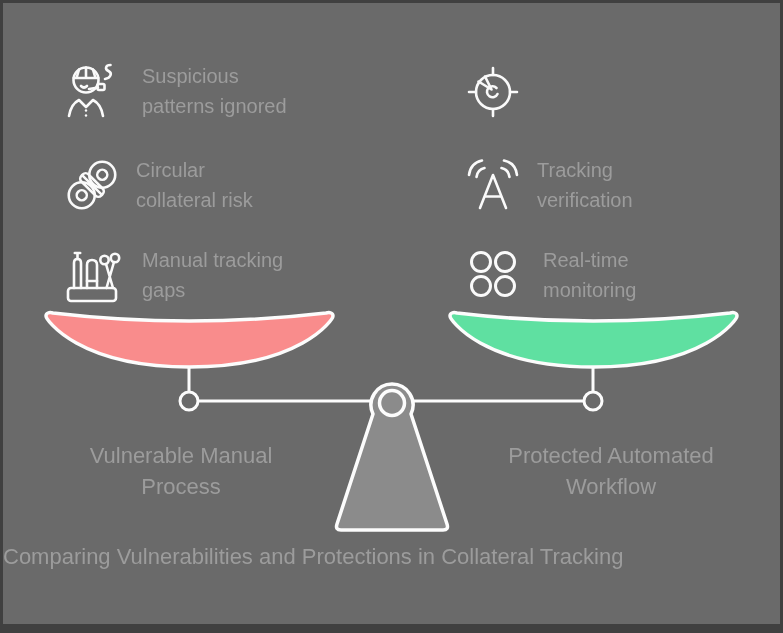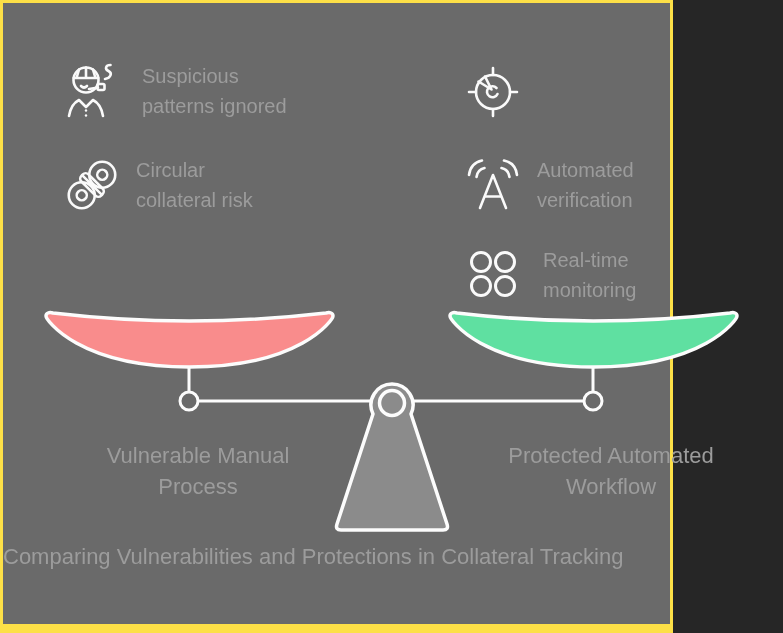--- a/index.html
+++ b/index.html
@@ -6,23 +6,23 @@
     margin: 0;
     padding: 0;
     width: 783px;
     height: 633px;
     overflow: hidden;
     font-family: "Liberation Sans", sans-serif;
     background: #262626;
   }
   .frame {
     position: relative;
-    width: 673px;
+    width: 783px;
     height: 633px;
-    background: #fde047;
+    background: #404040;
   }
   .canvas {
     position: absolute;
     left: 3px;
     top: 3px;
     right: 3px;
     bottom: 9px;
     background: #6a6a6a;
   }
   .item {
@@ -50,21 +50,21 @@
   .pan-title {
     position: absolute;
     width: 304px;
     text-align: center;
     font-size: 22px;
     line-height: 31px;
     color: #9c9c9c;
     white-space: pre-line;
     top: 437px;
   }
-  .pan-title.left  { left: 43px; }
+  .pan-title.left  { left: 26px; }
   .pan-title.right { left: 456px; }
   .caption {
     position: absolute;
     left: 0;
     right: 0;
     top: 541px;
     text-align: left;
     font-size: 22px;
     color: #9c9c9c;
   }
@@ -107,40 +107,54 @@
           <circle cx="32" cy="46.5" r="13"></circle>
           <circle cx="32" cy="46.5" r="5"></circle>
           <rect x="18" y="27" width="28" height="10" rx="4"></rect>
           <path d="M18 32 H46"></path>
         </g>
       </svg>
       <div class="label">Circular
 collateral risk</div>
     </div>
 
+    <div class="item col-left row-3">
+      <svg class="icon" viewBox="0 0 64 64" fill="none" stroke="#fafafa" stroke-width="2.6" stroke-linecap="round" stroke-linejoin="round">
+        <rect x="8" y="45" width="48" height="13" rx="3"></rect>
+        <path d="M14 45 V20 Q14 16 17.5 16 Q21 16 21 20 V45"></path>
+        <path d="M17.5 16 V10 M14.8 10 H20.2"></path>
+        <path d="M27 45 V22 Q27 17 32 17 Q37 17 37 22 V45"></path>
+        <path d="M27 38 H37"></path>
+        <circle cx="44.5" cy="17" r="4.2"></circle>
+        <circle cx="55" cy="15" r="4.2"></circle>
+        <path d="M46 21 L53 45 M54 19 L46.5 45"></path>
+      </svg>
+      <div class="label">Manual tracking
+gaps</div>
+    </div>
 
     <div class="item col-right row-1">
       <svg class="icon" viewBox="0 0 64 64" fill="none" stroke="#fafafa" stroke-width="2.6" stroke-linecap="round" stroke-linejoin="round">
         <circle cx="32" cy="33" r="17"></circle>
         <path d="M32 9 V16 M32 50 V57 M8 33 H15 M49 33 H56"></path>
         <path d="M30.5 30.5 L17.5 22.5 M30.5 30.5 L24 17.5"></path>
         <path d="M35.5 29 A5.5 5.5 0 1 0 36.5 35"></path>
       </svg>
     </div>
 
     <div class="item col-right row-2">
       <svg class="icon" viewBox="0 0 64 64" fill="none" stroke="#fafafa" stroke-width="2.6" stroke-linecap="round" stroke-linejoin="round">
         <path d="M19 55 L32 22 L45 55"></path>
         <path d="M24.5 43.5 H39.5"></path>
         <path d="M8 22 Q9.5 10 21 7.5"></path>
         <path d="M15.5 24 Q16.5 16.5 23.5 15"></path>
         <path d="M56 22 Q54.5 10 43 7.5"></path>
         <path d="M48.5 24 Q47.5 16.5 40.5 15"></path>
       </svg>
-      <div class="label">Automated
+      <div class="label">Tracking
 verification</div>
     </div>
 
     <div class="item col-right row-3">
       <svg class="icon" viewBox="0 0 64 64" fill="none" stroke="#fafafa" stroke-width="3" stroke-linecap="round" stroke-linejoin="round">
         <circle cx="20" cy="19" r="9.5"></circle>
         <circle cx="44" cy="19" r="9.5"></circle>
         <circle cx="20" cy="43" r="9.5"></circle>
         <circle cx="44" cy="43" r="9.5"></circle>
       </svg>

